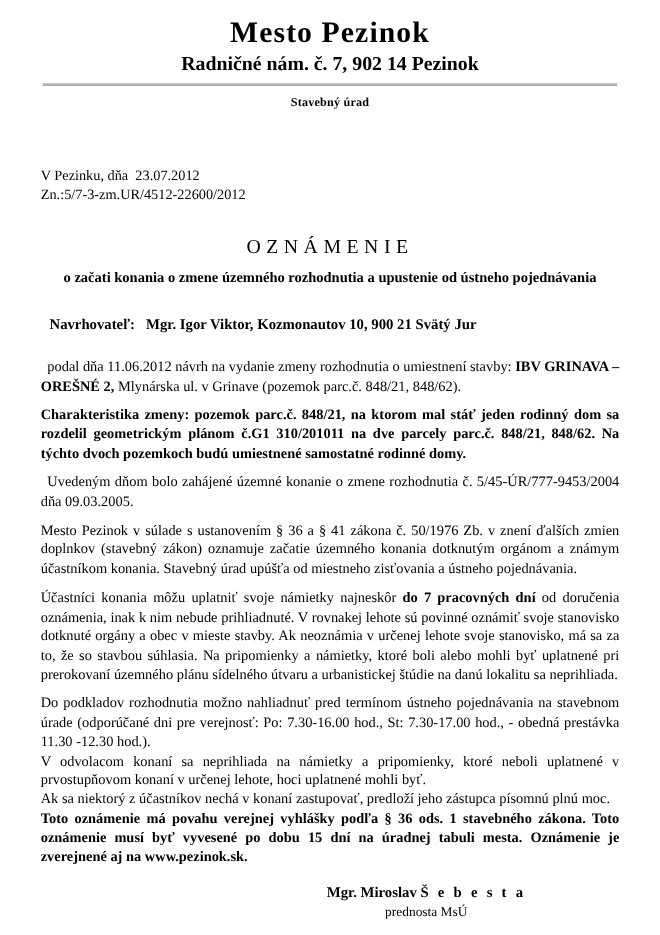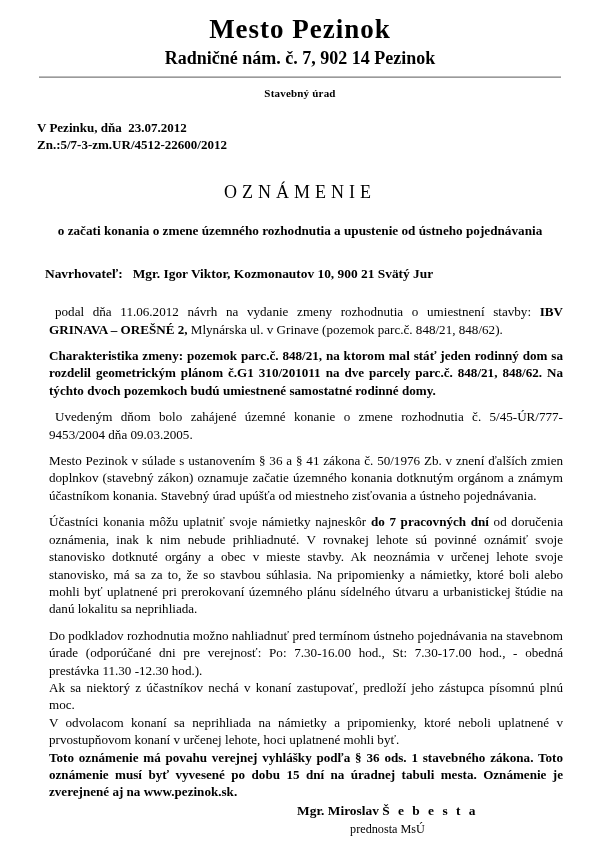--- a/index.html
+++ b/index.html
@@ -50,60 +50,59 @@
   }
   .dept {
     font-size: 11px;
     font-weight: bold;
     margin-top: 9px;
     letter-spacing: 0.2px;
   }
 
   
   .refblock {
-    margin-top: 20px;
+    margin-top: 52px;
     font-size: 13px;
     line-height: 1.32;
-    font-weight: bold;
   }
   .refblock div { white-space: pre; }
 
   
   .doc-title {
     text-align: center;
     font-size: 18px;
     font-weight: normal;
     letter-spacing: 5px;
     margin-top: 29px;
   }
   .doc-subtitle {
     text-align: center;
     font-size: 13.2px;
     font-weight: bold;
-    margin-top: 20px;
+    margin-top: 9px;
   }
 
   
   .applicant {
     margin-top: 26px;
     font-size: 13.4px;
     font-weight: bold;
     line-height: 1.35;
   }
   .applicant .line1 { padding-left: 8px; }
   .applicant .line2 { padding-left: 95px; }
 
   
   .body-text {
     margin-top: 20px;
     font-size: 13.1px;
     line-height: 1.33;
   }
   .body-text p {
-    margin: 0 0 9px 12px;
+    margin: 0 0 9px 0;
     text-align: justify;
     text-justify: inter-word;
   }
   .body-text p.tight { margin-bottom: 0; }
   .body-text p.b { font-weight: bold; }
   .ind { text-indent: 6px; }
   b.strong { font-weight: bold; }
 
   
   .signature {
@@ -158,23 +157,23 @@
     <p class="b">Charakteristika zmeny: pozemok parc.č. 848/21, na ktorom mal stáť jeden rodinný dom sa rozdelil geometrickým plánom č.G1 310/201011 na dve parcely parc.č. 848/21, 848/62. Na týchto dvoch pozemkoch budú umiestnené samostatné rodinné domy.</p>
 
     <p class="ind">Uvedeným dňom bolo zahájené územné konanie o zmene rozhodnutia č. 5/45-ÚR/777-9453/2004 dňa 09.03.2005.</p>
 
     <p>Mesto Pezinok v súlade  s ustanovením § 36 a § 41 zákona č. 50/1976 Zb. v znení ďalších zmien  doplnkov (stavebný zákon) oznamuje začatie územného konania  dotknutým orgánom a známym účastníkom konania. Stavebný úrad upúšťa od miestneho zisťovania a ústneho pojednávania.</p>
 
     <p><span>Účastníci konania môžu uplatniť svoje námietky najneskôr </span><b class="strong">do 7 pracovných dní</b><span> od doručenia oznámenia, inak k nim nebude prihliadnuté. V rovnakej lehote sú povinné oznámiť svoje stanovisko dotknuté orgány a obec v mieste stavby. Ak neoznámia v určenej lehote svoje stanovisko, má sa za to,  že so stavbou súhlasia. Na pripomienky a námietky, ktoré boli alebo mohli byť uplatnené pri prerokovaní územného plánu sídelného útvaru a urbanistickej štúdie na danú lokalitu sa neprihliada.</span></p>
 
     <p class="tight">Do podkladov rozhodnutia možno nahliadnuť pred termínom ústneho pojednávania na stavebnom úrade (odporúčané dni pre verejnosť: Po: 7.30-16.00 hod., St: 7.30-17.00 hod., - obedná prestávka 11.30 -12.30 hod.).</p>
 
+    <p class="tight">V odvolacom konaní sa neprihliada na námietky a pripomienky, ktoré neboli uplatnené v prvostupňovom konaní v určenej lehote, hoci uplatnené mohli byť.</p>
+
     <p class="tight">Ak sa niektorý z účastníkov nechá v konaní zastupovať, predloží jeho zástupca písomnú plnú moc.</p>
-
-    <p class="tight">V odvolacom konaní sa neprihliada na námietky a pripomienky, ktoré neboli uplatnené v prvostupňovom konaní v určenej lehote, hoci uplatnené mohli byť.</p>
 
     <p class="b">Toto oznámenie má povahu verejnej vyhlášky podľa § 36 ods. 1 stavebného zákona. Toto oznámenie musí byť vyvesené po dobu 15 dní na úradnej tabuli  mesta. Oznámenie je zverejnené aj na www.pezinok.sk.</p>
 
   </div>
 
   <div class="signature">
     <div class="sig-name"><span>Mgr.  Miroslav </span><span class="sp">Š e b e s t a</span></div>
     <div class="sig-role">prednosta MsÚ</div>
   </div>
 

